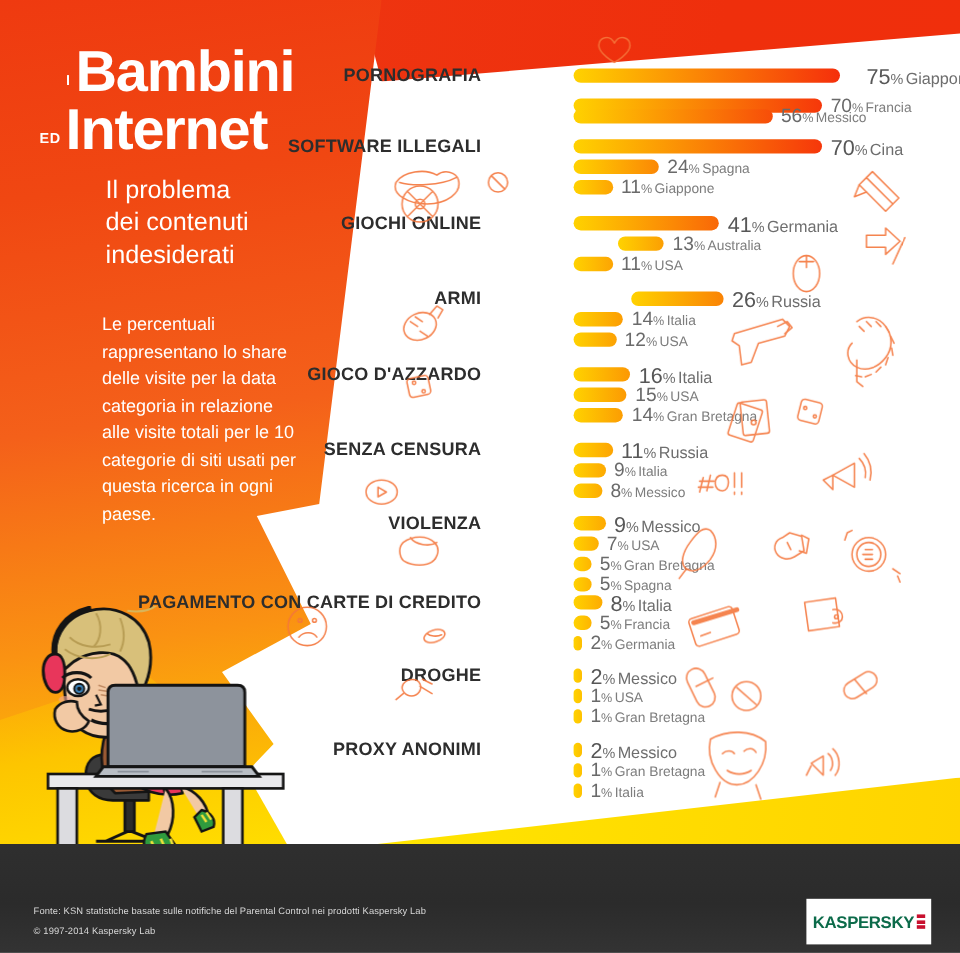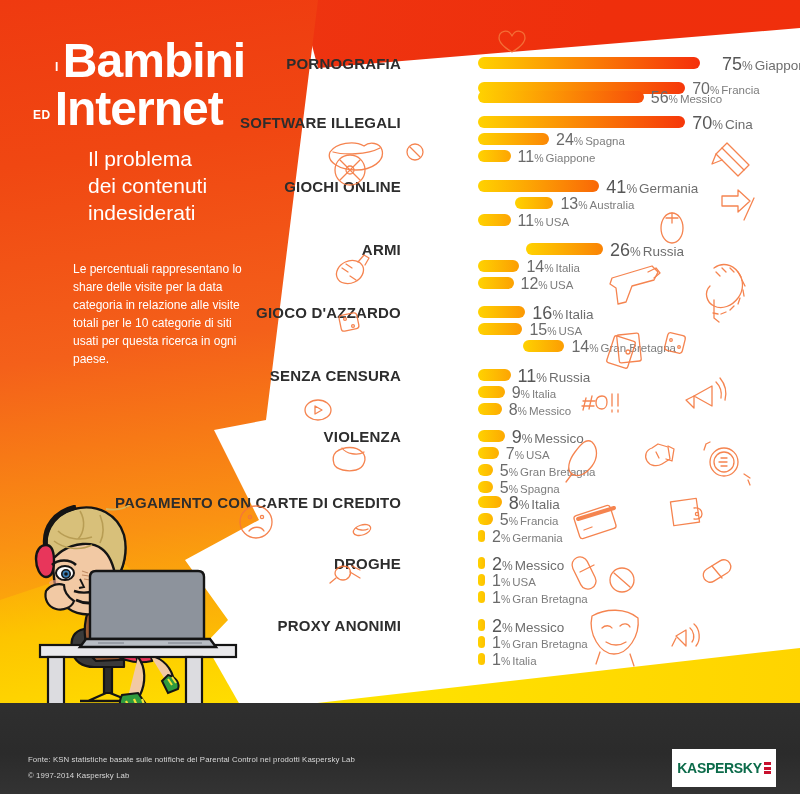--- a/index.html
+++ b/index.html
@@ -51,22 +51,22 @@
   .ttl-row { position:absolute; display:flex; align-items:flex-end; }
   .ttl-small { font-size:12px; font-weight:700; letter-spacing:.5px; margin-bottom:10px; margin-right:4px; }
   .ttl-big { font-size:48px; font-weight:700; line-height:0.98; letter-spacing:-1px; }
   .row-bambini { left:55px; top:37px; }
   .row-internet{ left:33px; top:85px; }
   .subttl {
     position:absolute; left:88px; top:146px; width:230px;
     font-size:21px; font-weight:400; line-height:1.28; color:#fff;
   }
   .note {
-    position:absolute; left:73px; top:260px; width:170px;
-    font-size:12px; line-height:1.5; color:#fff; font-weight:400;
+    position:absolute; left:85px; top:260px; width:170px;
+    font-size:15px; line-height:1.5; color:#fff; font-weight:400;
   }
 
   
   #chart { position:absolute; left:0; top:0; width:728px; height:700px;text-decoration:underline; }
   .cat-label {
     position:absolute; right:327px; 
     font-size:15px; font-weight:700; color:#2d2d2d;
     letter-spacing:.2px; white-space:nowrap; text-align:right;
     transform:translateY(-50%);
   }
@@ -179,21 +179,21 @@
       </div>
       <div class="cat-label" style="top: 312px;">GIOCO D'AZZARDO</div>
       <div class="bar-row" style="top: 306px;">
         <span class="bar" style="width: 47.36px; background: linear-gradient(90deg, rgb(255, 210, 0) 0%, rgb(253, 178, 2) 55%, rgb(252, 152, 3) 100%);"></span>
         <span class="bar-lbl lead"><span class="v">16</span><span class="p">%</span><span class="c">Italia</span></span>
       </div>
       <div class="bar-row" style="top: 323px;">
         <span class="bar" style="width: 44.4px; background: linear-gradient(90deg, rgb(255, 210, 0) 0%, rgb(253, 179, 2) 55%, rgb(252, 154, 3) 100%);"></span>
         <span class="bar-lbl"><span class="v">15</span><span class="p">%</span><span class="c">USA</span></span>
       </div>
-      <div class="bar-row" style="top: 340px; margin-left: 45px;">
+      <div class="bar-row" style="top: 340px;">
         <span class="bar" style="width: 41.44px; background: linear-gradient(90deg, rgb(255, 210, 0) 0%, rgb(253, 181, 2) 55%, rgb(252, 157, 3) 100%);"></span>
         <span class="bar-lbl"><span class="v">14</span><span class="p">%</span><span class="c">Gran Bretagna</span></span>
       </div>
       <div class="cat-label" style="top: 375px;">SENZA CENSURA</div>
       <div class="bar-row" style="top: 369px;">
         <span class="bar" style="width: 32.56px; background: linear-gradient(90deg, rgb(255, 210, 0) 0%, rgb(254, 185, 2) 55%, rgb(253, 164, 3) 100%);"></span>
         <span class="bar-lbl lead"><span class="v">11</span><span class="p">%</span><span class="c">Russia</span></span>
       </div>
       <div class="bar-row" style="top: 386px; text-align: center;">
         <span class="bar" style="width: 26.64px; background: linear-gradient(90deg, rgb(255, 210, 0) 0%, rgb(254, 187, 1) 55%, rgb(253, 169, 2) 100%);"></span>

